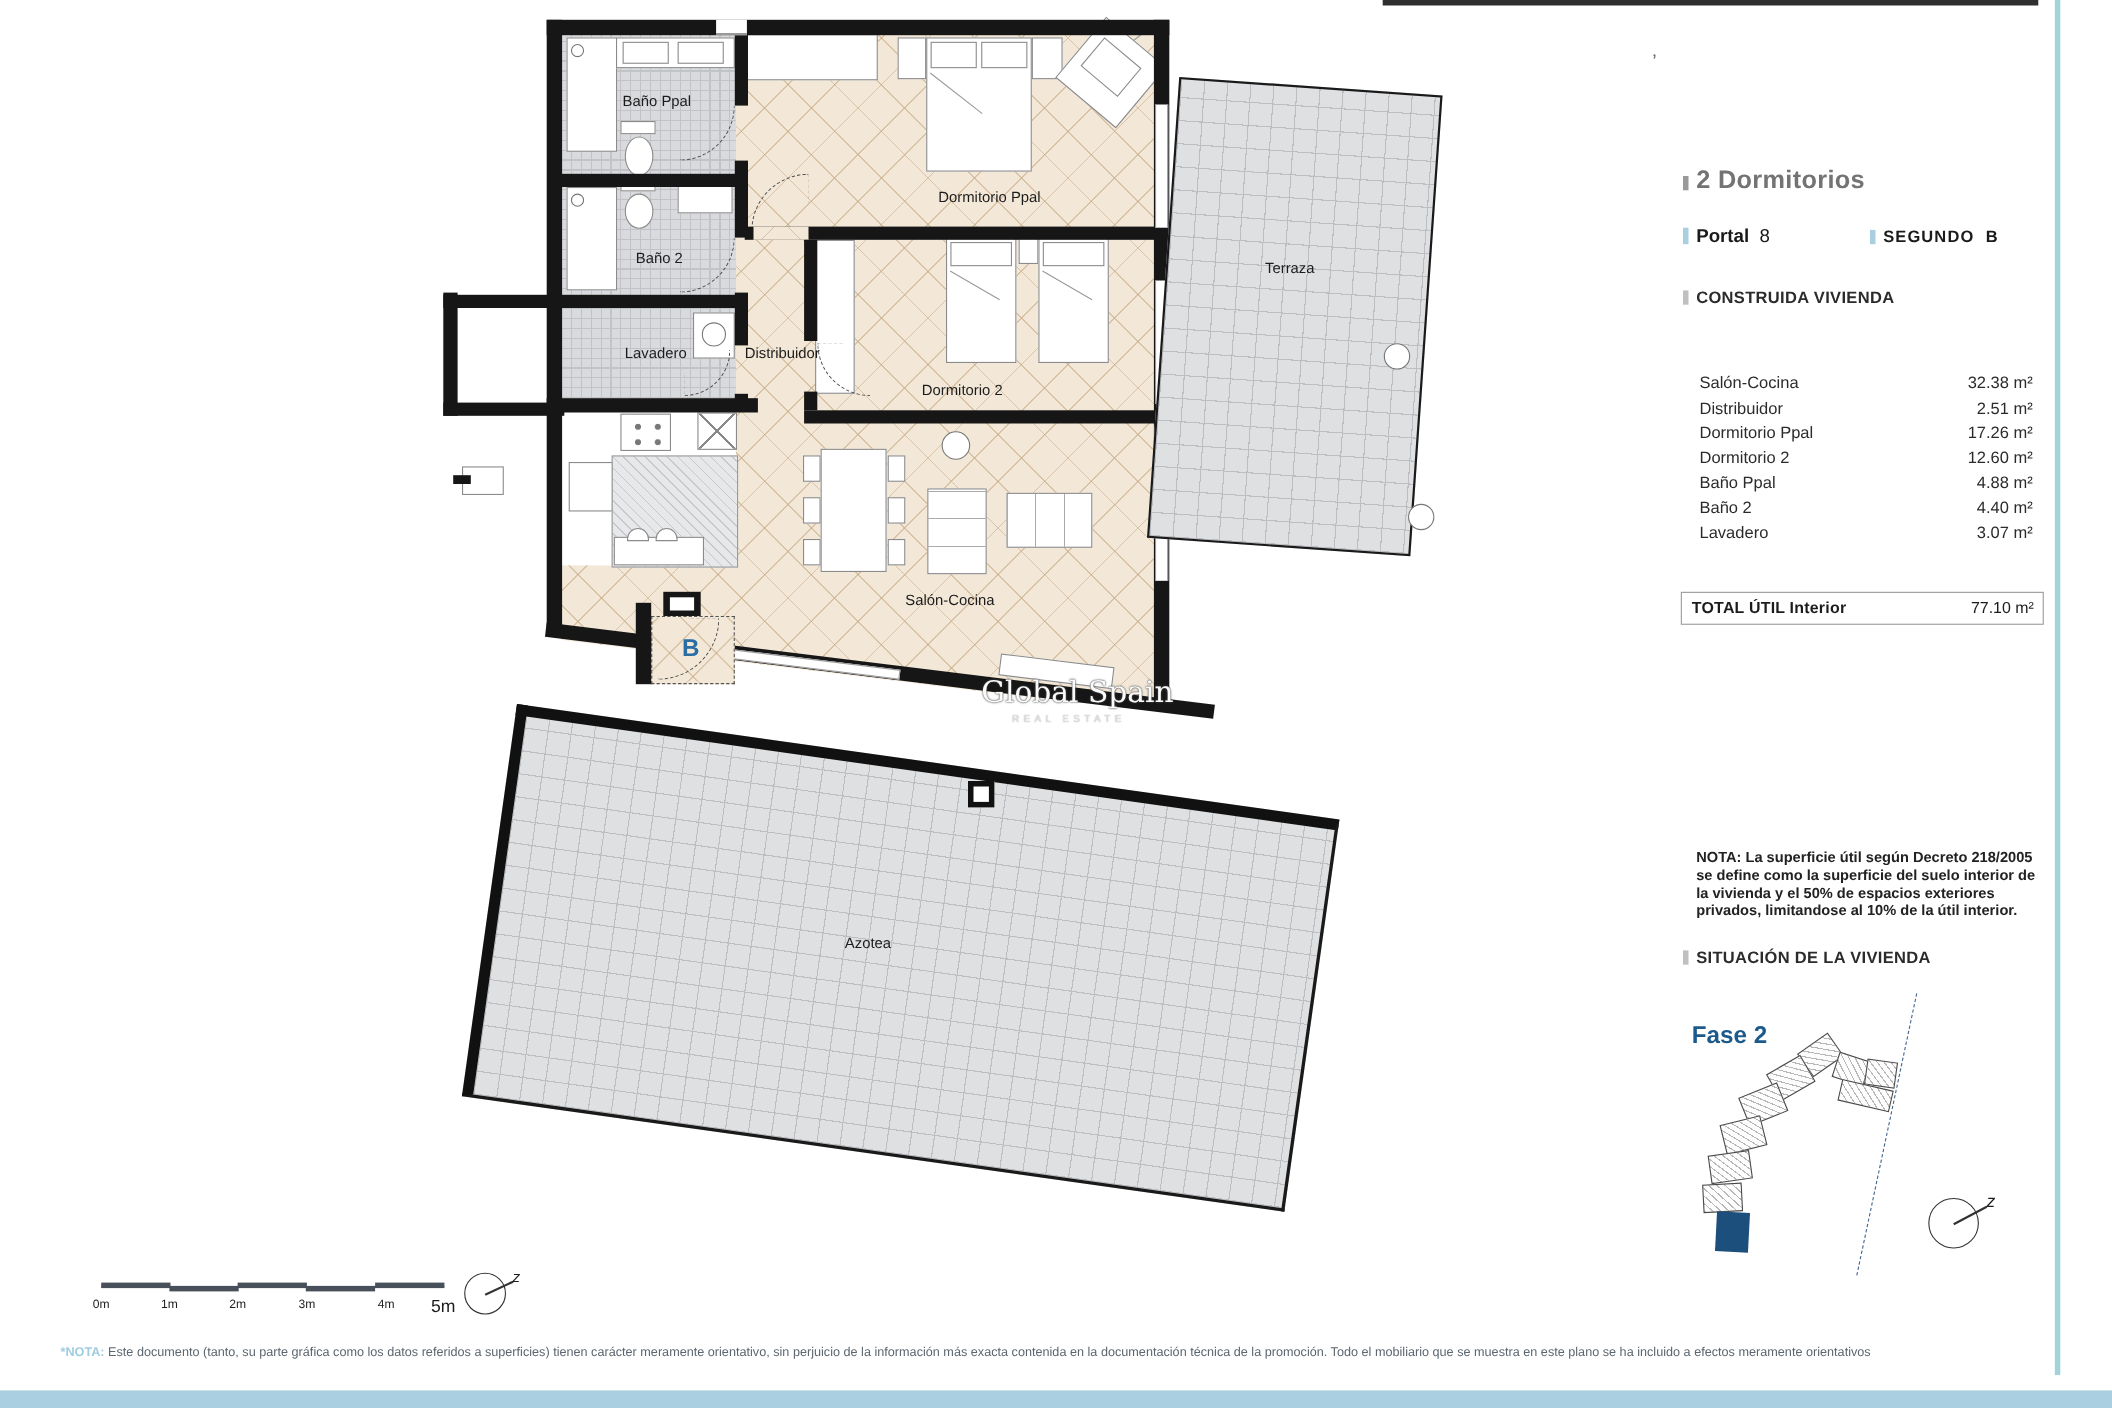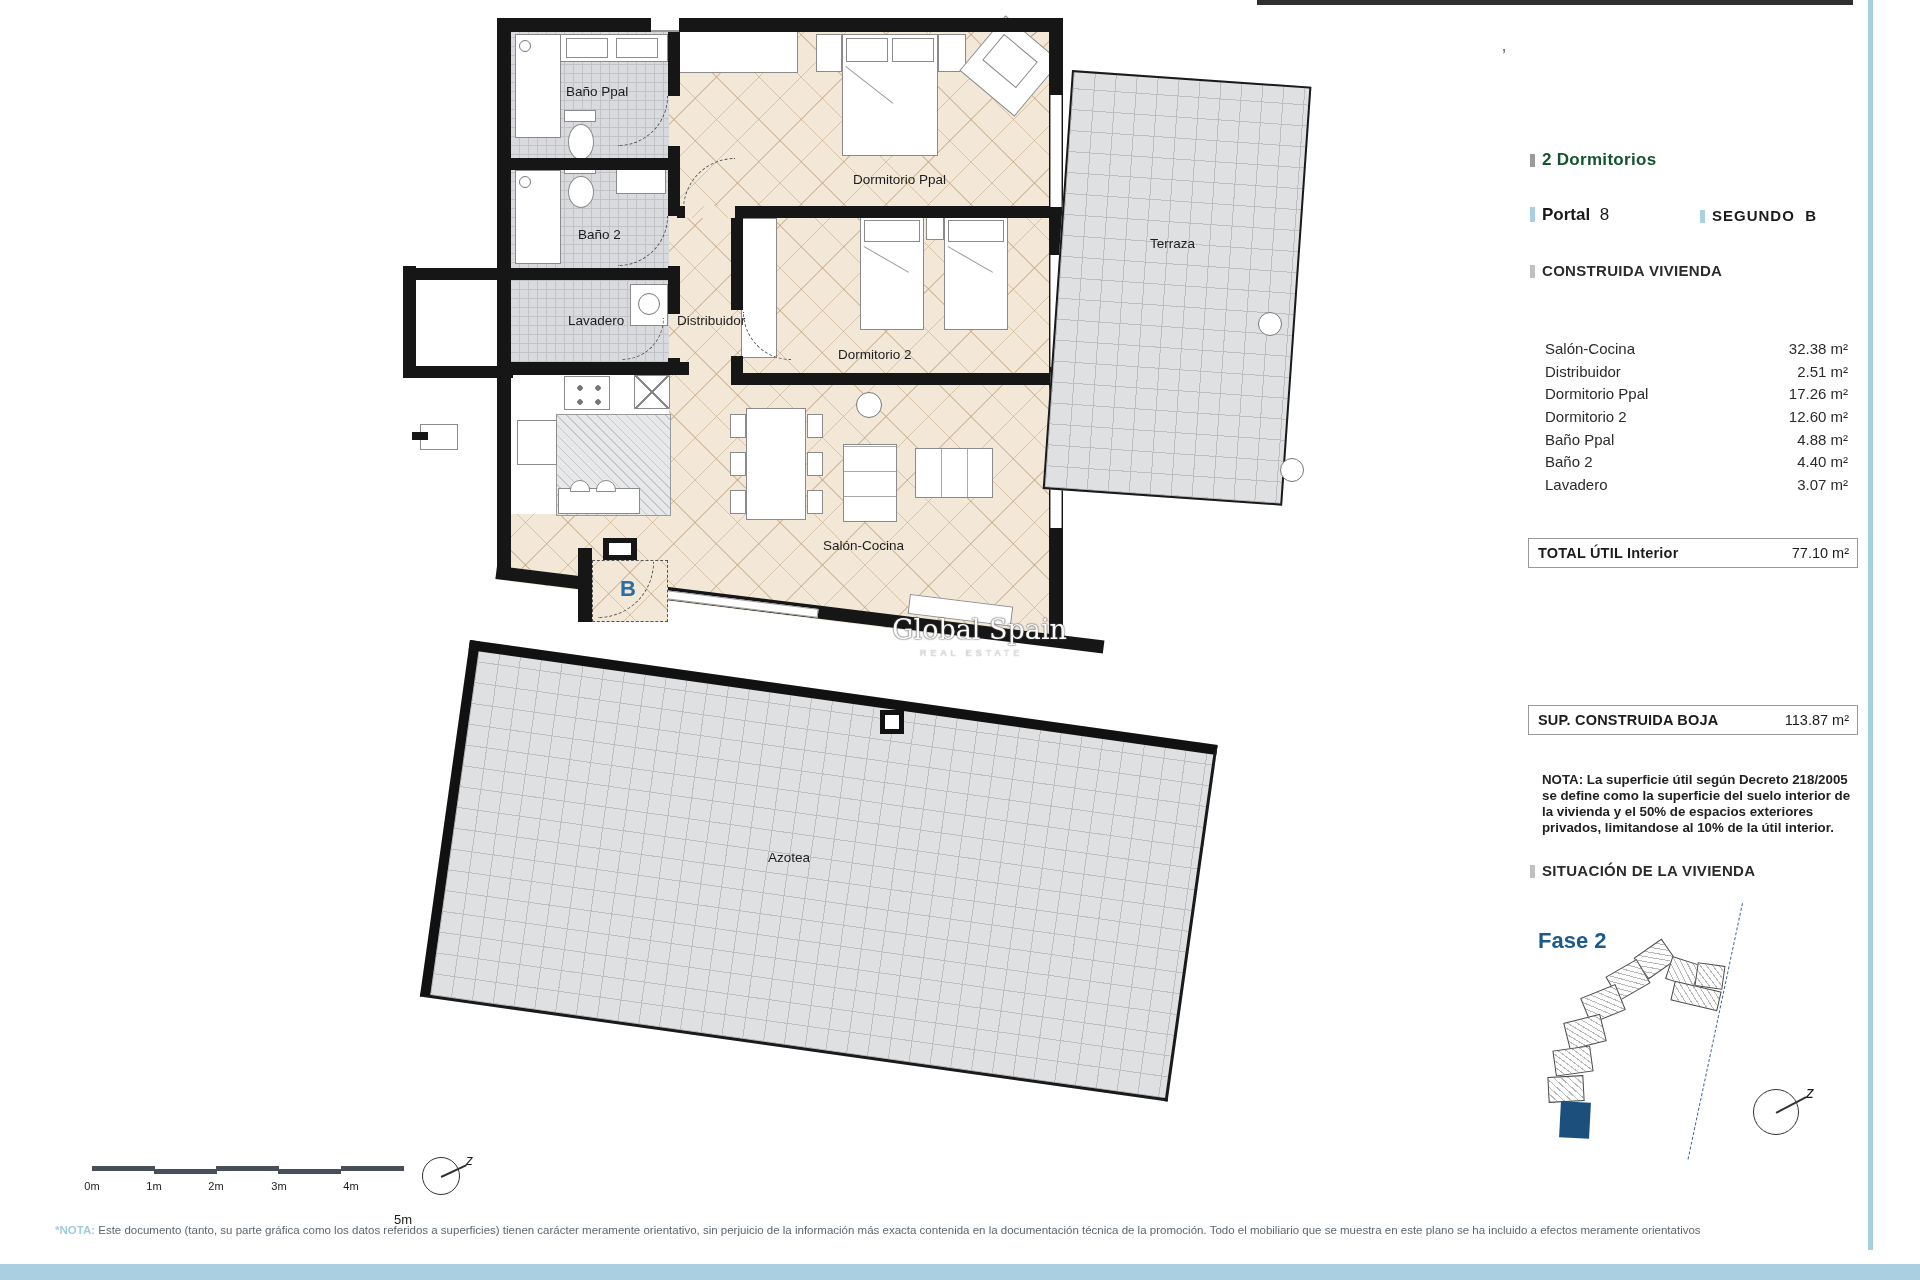--- a/index.html
+++ b/index.html
@@ -174,21 +174,21 @@
 
   <div class="abs" style="left:892px;top:614px;z-index:50;">
     <div style="font-family:'DejaVu Serif',serif;font-size:27px;color:#fafafa;text-shadow:0 0 2px #555,0 0 1px #333;white-space:nowrap;">Global Spain</div>
     <div style="font-family:'Liberation Sans',sans-serif;font-size:9px;letter-spacing:4px;color:rgba(250,250,250,.8);text-shadow:0 0 1px #777;margin:3px 0 0 28px;white-space:nowrap;">REAL ESTATE</div>
   </div>
 
   <div class="abs" style="left:1868px;top:0;width:5px;height:1250px;background:#a3d2da;"></div>
   <div class="abs" style="left:1257px;top:0;width:596px;height:5px;background:#2f2f2f;"></div>
   <div class="lbl" style="left:1502px;top:46px;font-size:18px;color:#666;">’</div>
 
-  <div class="ptitle" style="top:150px;font-size:17px;color:#14532d;">
+  <div class="ptitle" style="top:150px;font-size:23px;color:#737373;">
     <span class="bullet" style="background:#9a9a9a;"></span><span>2 Dormitorios</span>
   </div>
 
   <div class="abs" style="left:1530px;top:205px;font-size:17px;color:#1a1a1a;">
     <span class="bullet" style="background:#a9cfe1;height:15px;"></span><b>Portal</b>&nbsp;&nbsp;<span>8</span>
   </div>
   <div class="abs" style="left:1700px;top:207px;font-size:15px;font-weight:600;letter-spacing:1px;color:#1a1a1a;">
     <span class="bullet" style="background:#a9cfe1;"></span><span>SEGUNDO</span>&nbsp;&nbsp;<span>B</span>
   </div>
 
@@ -198,21 +198,20 @@
 
   <div class="prow" style="top:340px;"><span>Salón-Cocina</span><span class="pval">32.38 m²</span></div>
   <div class="prow" style="top:363px;"><span>Distribuidor</span><span class="pval">2.51 m²</span></div>
   <div class="prow" style="top:385px;"><span>Dormitorio Ppal</span><span class="pval">17.26 m²</span></div>
   <div class="prow" style="top:408px;"><span>Dormitorio 2</span><span class="pval">12.60 m²</span></div>
   <div class="prow" style="top:431px;"><span>Baño Ppal</span><span class="pval">4.88 m²</span></div>
   <div class="prow" style="top:453px;"><span>Baño 2</span><span class="pval">4.40 m²</span></div>
   <div class="prow" style="top:476px;"><span>Lavadero</span><span class="pval">3.07 m²</span></div>
 
   <div class="pbox" style="top:538px;"><b>TOTAL ÚTIL Interior</b><span>77.10 m²</span></div>
-  <div class="pbox" style="top:705px;"><b>SUP. CONSTRUIDA BOJA</b><span>113.87 m²</span></div>
 
   <div class="abs" style="left:1542px;top:772px;width:320px;font-size:13.3px;font-weight:bold;line-height:1.2;color:#222;">NOTA: La superficie útil según Decreto 218/2005 se define como la superficie del suelo interior de la vivienda y el 50% de espacios exteriores privados, limitandose al 10% de la útil interior.</div>
 
   <div class="ptitle" style="top:862px;">
     <span class="bullet" style="background:#c0c0c0;"></span><span>SITUACIÓN DE LA VIVIENDA</span>
   </div>
 
   <div class="abs" style="left:1538px;top:928px;font-size:22px;font-weight:bold;color:#1d5a8c;">Fase 2</div>
 
   <div class="abs" style="left:1742px;top:903px;height:262px;border-left:1.6px dashed #41648f;transform:rotate(12deg);transform-origin:left top;"></div>
@@ -237,21 +236,21 @@
     <div class="seg" style="left:62px;top:4px;width:63px;height:4px;"></div>
     <div class="seg" style="left:124px;top:0;width:63px;height:4px;"></div>
     <div class="seg" style="left:186px;top:4px;width:63px;height:4px;"></div>
     <div class="seg" style="left:249px;top:0;width:63px;height:4px;"></div>
   </div>
   <div class="lbl" style="left:92px;top:1180px;font-size:11px;transform:translateX(-50%);">0m</div>
   <div class="lbl" style="left:154px;top:1180px;font-size:11px;transform:translateX(-50%);">1m</div>
   <div class="lbl" style="left:216px;top:1180px;font-size:11px;transform:translateX(-50%);">2m</div>
   <div class="lbl" style="left:279px;top:1180px;font-size:11px;transform:translateX(-50%);">3m</div>
   <div class="lbl" style="left:351px;top:1180px;font-size:11px;transform:translateX(-50%);">4m</div>
-  <div class="lbl" style="left:403px;top:1180px;font-size:13px;transform:translateX(-50%);margin-top:32px;">5m</div>
+  <div class="lbl" style="left:403px;top:1180px;font-size:16px;transform:translateX(-50%);">5m</div>
 
   <div class="abs" style="left:422px;top:1157px;width:38px;height:38px;border:1.5px solid #333;border-radius:50%;box-sizing:border-box;"></div>
   <div class="abs" style="left:441px;top:1176px;width:28px;height:1.5px;background:#333;transform:rotate(-25deg);transform-origin:left center;"></div>
   <div class="lbl" style="left:466px;top:1152px;font-size:14px;font-style:italic;">z</div>
 
   <div class="abs" style="left:55px;top:1222px;width:1800px;font-size:11.5px;line-height:1.5;color:#5c6670;">
     <span style="color:#9fcde0;font-weight:bold;">*NOTA:</span><span> Este documento (tanto, su parte gráfica como los datos referidos a superficies) tienen carácter meramente orientativo, sin perjuicio de la información más exacta contenida en la documentación técnica de la promoción. Todo el mobiliario que se muestra en este plano se ha incluido a efectos meramente orientativos</span><br>
   </div>
 
   <div class="abs" style="left:0;top:1264px;width:1920px;height:16px;background:#a9cfe1;"></div>

